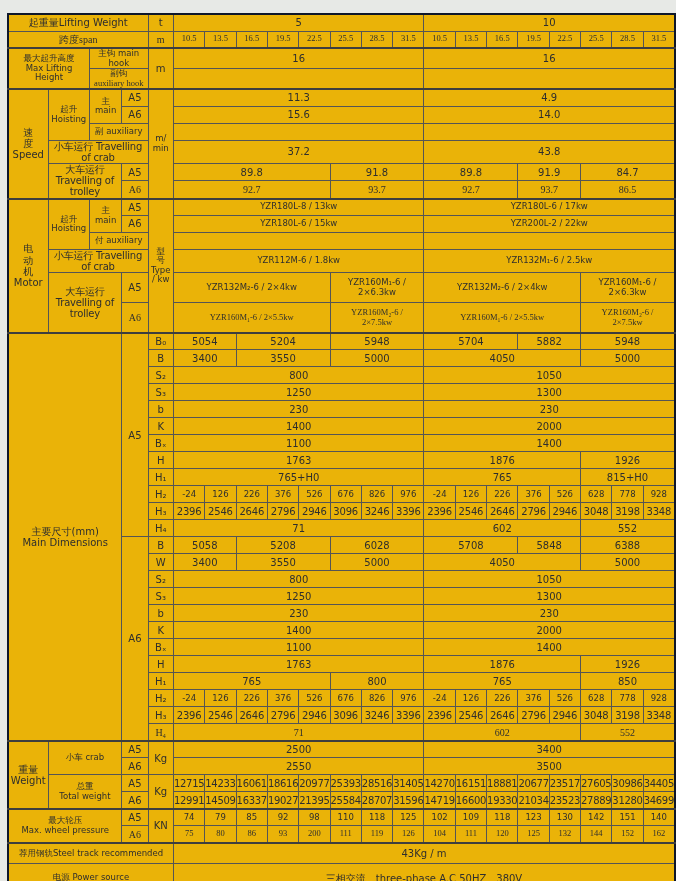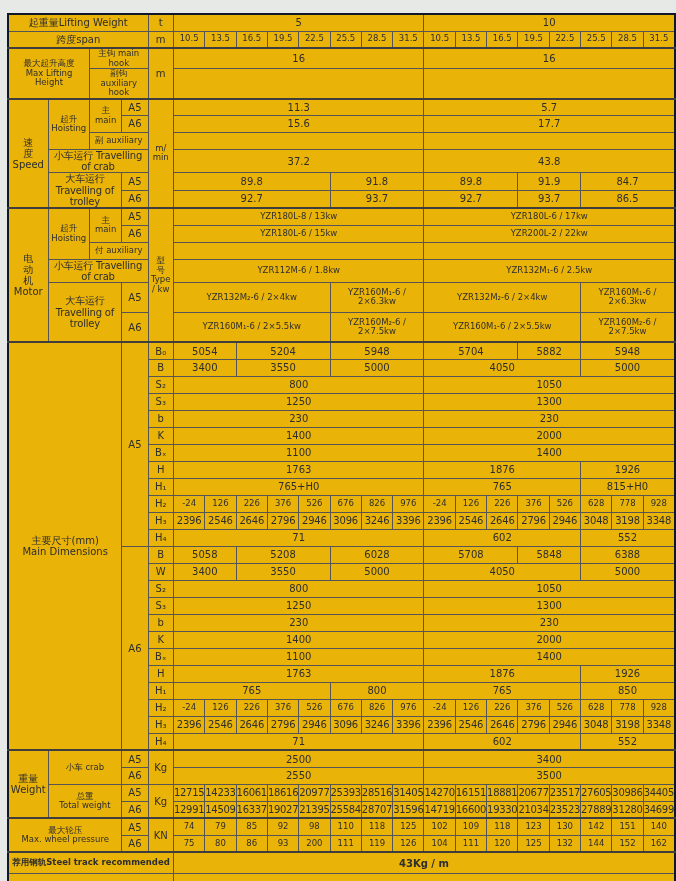--- a/index.html
+++ b/index.html
@@ -23,21 +23,21 @@
     font-size:10px;
     color:#2e2e2e;
     text-align:center;
     vertical-align:middle;
     padding:0 1px;
     white-space:pre-line;
     overflow:hidden;
     line-height:1.12;
   }
   tr{height:17px;}
-  tr.sb td{border-bottom-width:2px;border-bottom-color:#3e3e3e;}
+  tr.sb td{border-bottom-width:2px;border-bottom-color:#3e3e3e;font-family:Liberation Serif, serif;}
   tr.sbt td{border-top-width:2px;border-top-color:#3e3e3e;}
   td.s9{font-size:8.5px;}
   td.s8{font-size:10px;letter-spacing:-0.2px;}
   td.s7{font-size:10px;letter-spacing:-0.3px;padding:0;}
 </style>
 </head>
 <body>
 
 <div id="sheet">
   <table id="spec-table">
@@ -110,26 +110,26 @@
           <td rowspan="6">速
 度
 Speed</td>
           <td rowspan="3" class="s9">起升
 Hoisting</td>
           <td rowspan="2" class="s9">主 main</td>
           <td>A5</td>
           <td rowspan="6" class="s9">m/
 min</td>
           <td colspan="8">11.3</td>
-          <td colspan="8">5.7</td>
+          <td colspan="8">4.9</td>
         </tr>
         <tr>
           <td>A6</td>
           <td colspan="8">15.6</td>
-          <td colspan="8">17.7</td>
+          <td colspan="8">14.0</td>
         </tr>
         <tr>
           <td colspan="2" class="s9">副 auxiliary</td>
           <td colspan="8"></td>
           <td colspan="8"></td>
         </tr>
         <tr>
           <td colspan="3" class="s8">小车运行 Travelling of crab</td>
           <td colspan="8">37.2</td>
           <td colspan="8">43.8</td>
@@ -494,21 +494,21 @@
           <td class="s9">126</td>
           <td class="s9">104</td>
           <td class="s9">111</td>
           <td class="s9">120</td>
           <td class="s9">125</td>
           <td class="s9">132</td>
           <td class="s9">144</td>
           <td class="s9">152</td>
           <td class="s9">162</td>
         </tr>
-        <tr class="sbt" style="height: 21px; font-weight: bold;">
+        <tr class="sbt" style="height: 21px;">
           <td colspan="5" class="s9">荐用钢轨Steel track recommended</td>
           <td colspan="16">43Kg / m</td>
         </tr>
         <tr style="height: 29px;">
           <td colspan="5" class="s9">电源 Power source</td>
           <td colspan="16">三相交流、three-phase A.C 50HZ、380V</td>
         </tr>
       </tbody>
     </table>
 </div>

